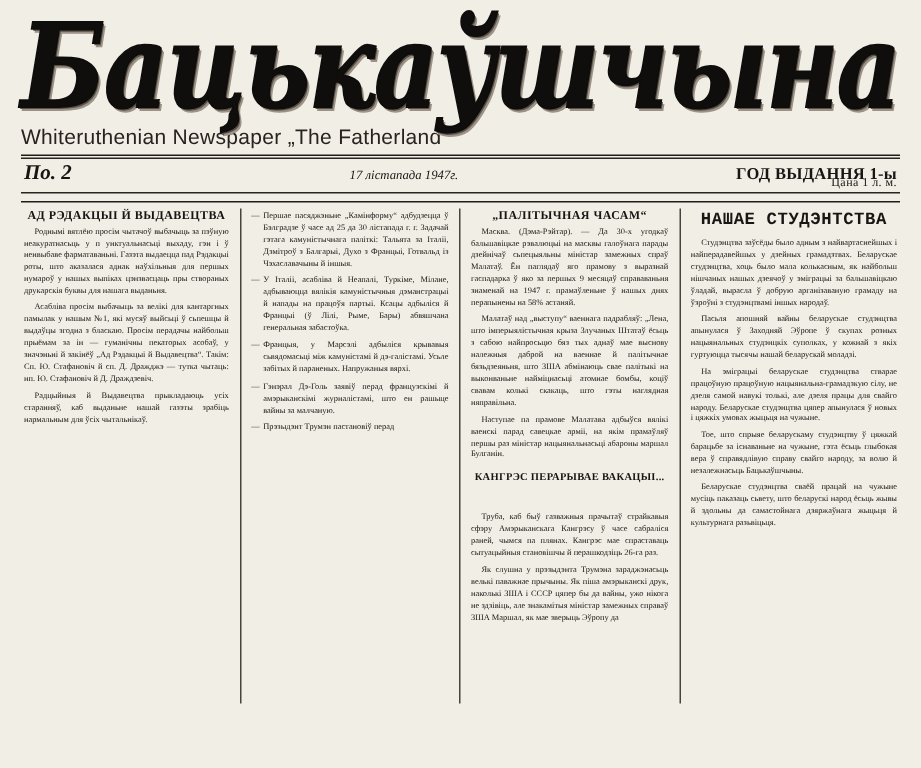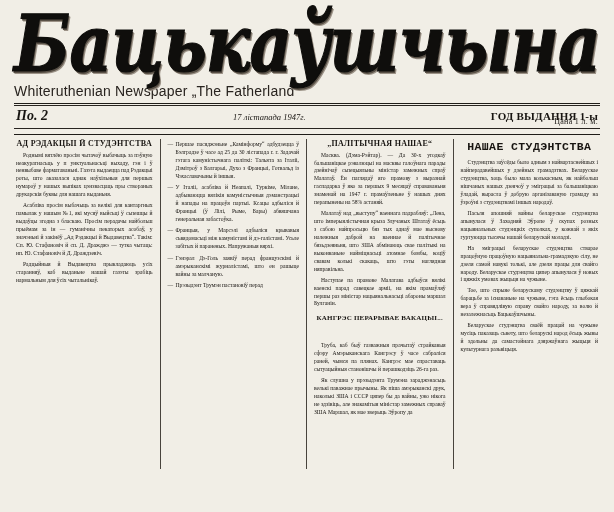--- a/index.html
+++ b/index.html
@@ -178,38 +178,38 @@
     <div class="issue-date">17 лістапада 1947г.</div>
     <div class="issue-year">ГОД ВЫДАННЯ 1-ы</div>
   </div>
 
   <hr class="rule-thin">
   <hr class="rule">
 
   <div class="columns">
 
     <div class="col col-1">
-      <div class="col-head">АД РЭДАКЦЫІ Й СТУДЭНТСТВА</div>
+      <div class="col-head">АД РЭДАКЦЫІ Й ВЫДАВЕЦТВА</div>
       <p class="body">Роднымі вятлёю просім чытачоў выбачыць за пэўную неакуратнасьць у п унктуальнасьці выхаду, гэн і ў ненвыбаве фарматаваньні. Газэта выдаецца пад Рэдакцыі роты, што аказалася аднак наўхільныя для першых нумароў у нашых выпіках цэнзвасцаць пры створаных друкарскія буквы для нашага выданьня.</p>
       <p class="body">Асабліва просім выбачыць за велікі для кантаргных памылак у нашым №1, які мусяў выйсьці ў сьпешцы й выдаўцы згодна з бласкаю. Просім перадачы найбольш прыёмам за ін — гуманічны пекаторых асобаў, у значэньні й закінёў „Ад Рэдакцыі й Выдавецтва“. Такім: Сп. Ю. Стафановіч й сп. Д. Дражджэ — тутка чытаць: нп. Ю. Стафановіч й Д. Драждзевіч.</p>
       <p class="body">Радцыйныя й Выдавецтва прыкладаюць усіх старанняў, каб выданьне нашай газэты зрабіць нармальным для ўсіх чытальнікаў.</p>
     </div>
 
     <div class="col col-2">
       <ul class="bul">
         <li>Першае пасяджэньне „Камінформу“ адбудзецца ў Бэлградзе ў часе ад 25 да 30 лістапада г. г. Задачай гэтага камуністычнага паліткі: Тальята за Італіі, Дзмітроў з Балгарыі, Духо з Францыі, Готвальд із Чэхаславачыны й іншыя.</li>
         <li>У Італіі, асабліва й Неапалі, Туркіме, Мілане, адбываюцца вялікія камуністычныя дэманстрацыі й напады на працоўя партыі. Ксацы адбыліся й Францыі (ў Лілі, Рыме, Бары) абвяшчана генеральная забастоўка.</li>
         <li>Францыя, у Марсэлі адбыліся крывавыя сьвядомасьці між камуністамі й дэ-галістамі. Усьле забітых й параненых. Напружаныя вярхі.</li>
         <li>Гэнэрал Дэ-Голь заявіў перад французскімі й амэрыканскімі журналістамі, што ен рашыце вайны за малчаную.</li>
         <li>Прэзыдэнт Трумэн пастановіў перад</li>
       </ul>
     </div>
 
     <div class="col col-3">
-      <div class="col-head">„ПАЛІТЫЧНАЯ НАШАЕ“</div>
+      <div class="col-head">„ПАЛІТЫЧНАЯ ЧАСАМ“</div>
       <p class="body">Масква. (Дэма-Рэйтар). — Да 30-х угодкаў бальшавіцкае рэвалюцыі на масквы галоўнага парады дзейнічаў сьпецыяльны міністар замежных спраў Малатаў. Ён паглядаў яго прамову з выразнай гаспадарка ў яко за першых 9 месяцаў справаваньня знаменай на 1947 г. прамаўленьне ў нашых днях перапынены на 58% астаняй.</p>
       <p class="body">Малатаў над „выступу“ ваеннага падрабляў: „Лена, што імперыялістычная крыза Злучаных Штатаў ёсьць з сабою найпросьцю бяз тых аднаў мае выснову належныя даброй на ваеннае й палітычнае бязьдзеяньня, што ЗША абмінаюць свае палітыкі на выконваньне найміцнасьці атомнае бомбы, коціў свавам колькі скакаць, што гэты наглядная няправільна.</p>
       <p class="body">Наступае па прамове Малатава адбыўся вялікі ваенскі парад савецкае арміі, на якім прамаўляў першы раз міністар нацыянальнасьці абароны маршал Булганін.</p>
       <div class="sub-head">КАНГРЭС ПЕРАРЫВАЕ ВАКАЦЫІ...</div>
       <p class="body">Труба, каб быў газважныя прачытаў страйкавыя сфэру Амэрыканскага Кангрэсу ў часе сабраліся раней, чымся па плянах. Кангрэс мае спраставаць сытуацыйныя становішчы й перашкодзіць 26-га раз.</p>
       <p class="body">Як слушна у прэзыдэнта Трумэна зараджэнасьць велькі паважнае прычыны. Як піша амэрыканскі друк, наколькі ЗША і СССР цяпер бы да вайны, ужо нікога не здзівіць, але знакамітыя міністар замежных справаў ЗША Маршал, як мае зверыць Эўропу да</p>
     </div>
 
     <div class="col col-4">
       <div class="col-head-big">НАШАЕ СТУДЭНТСТВА</div>

